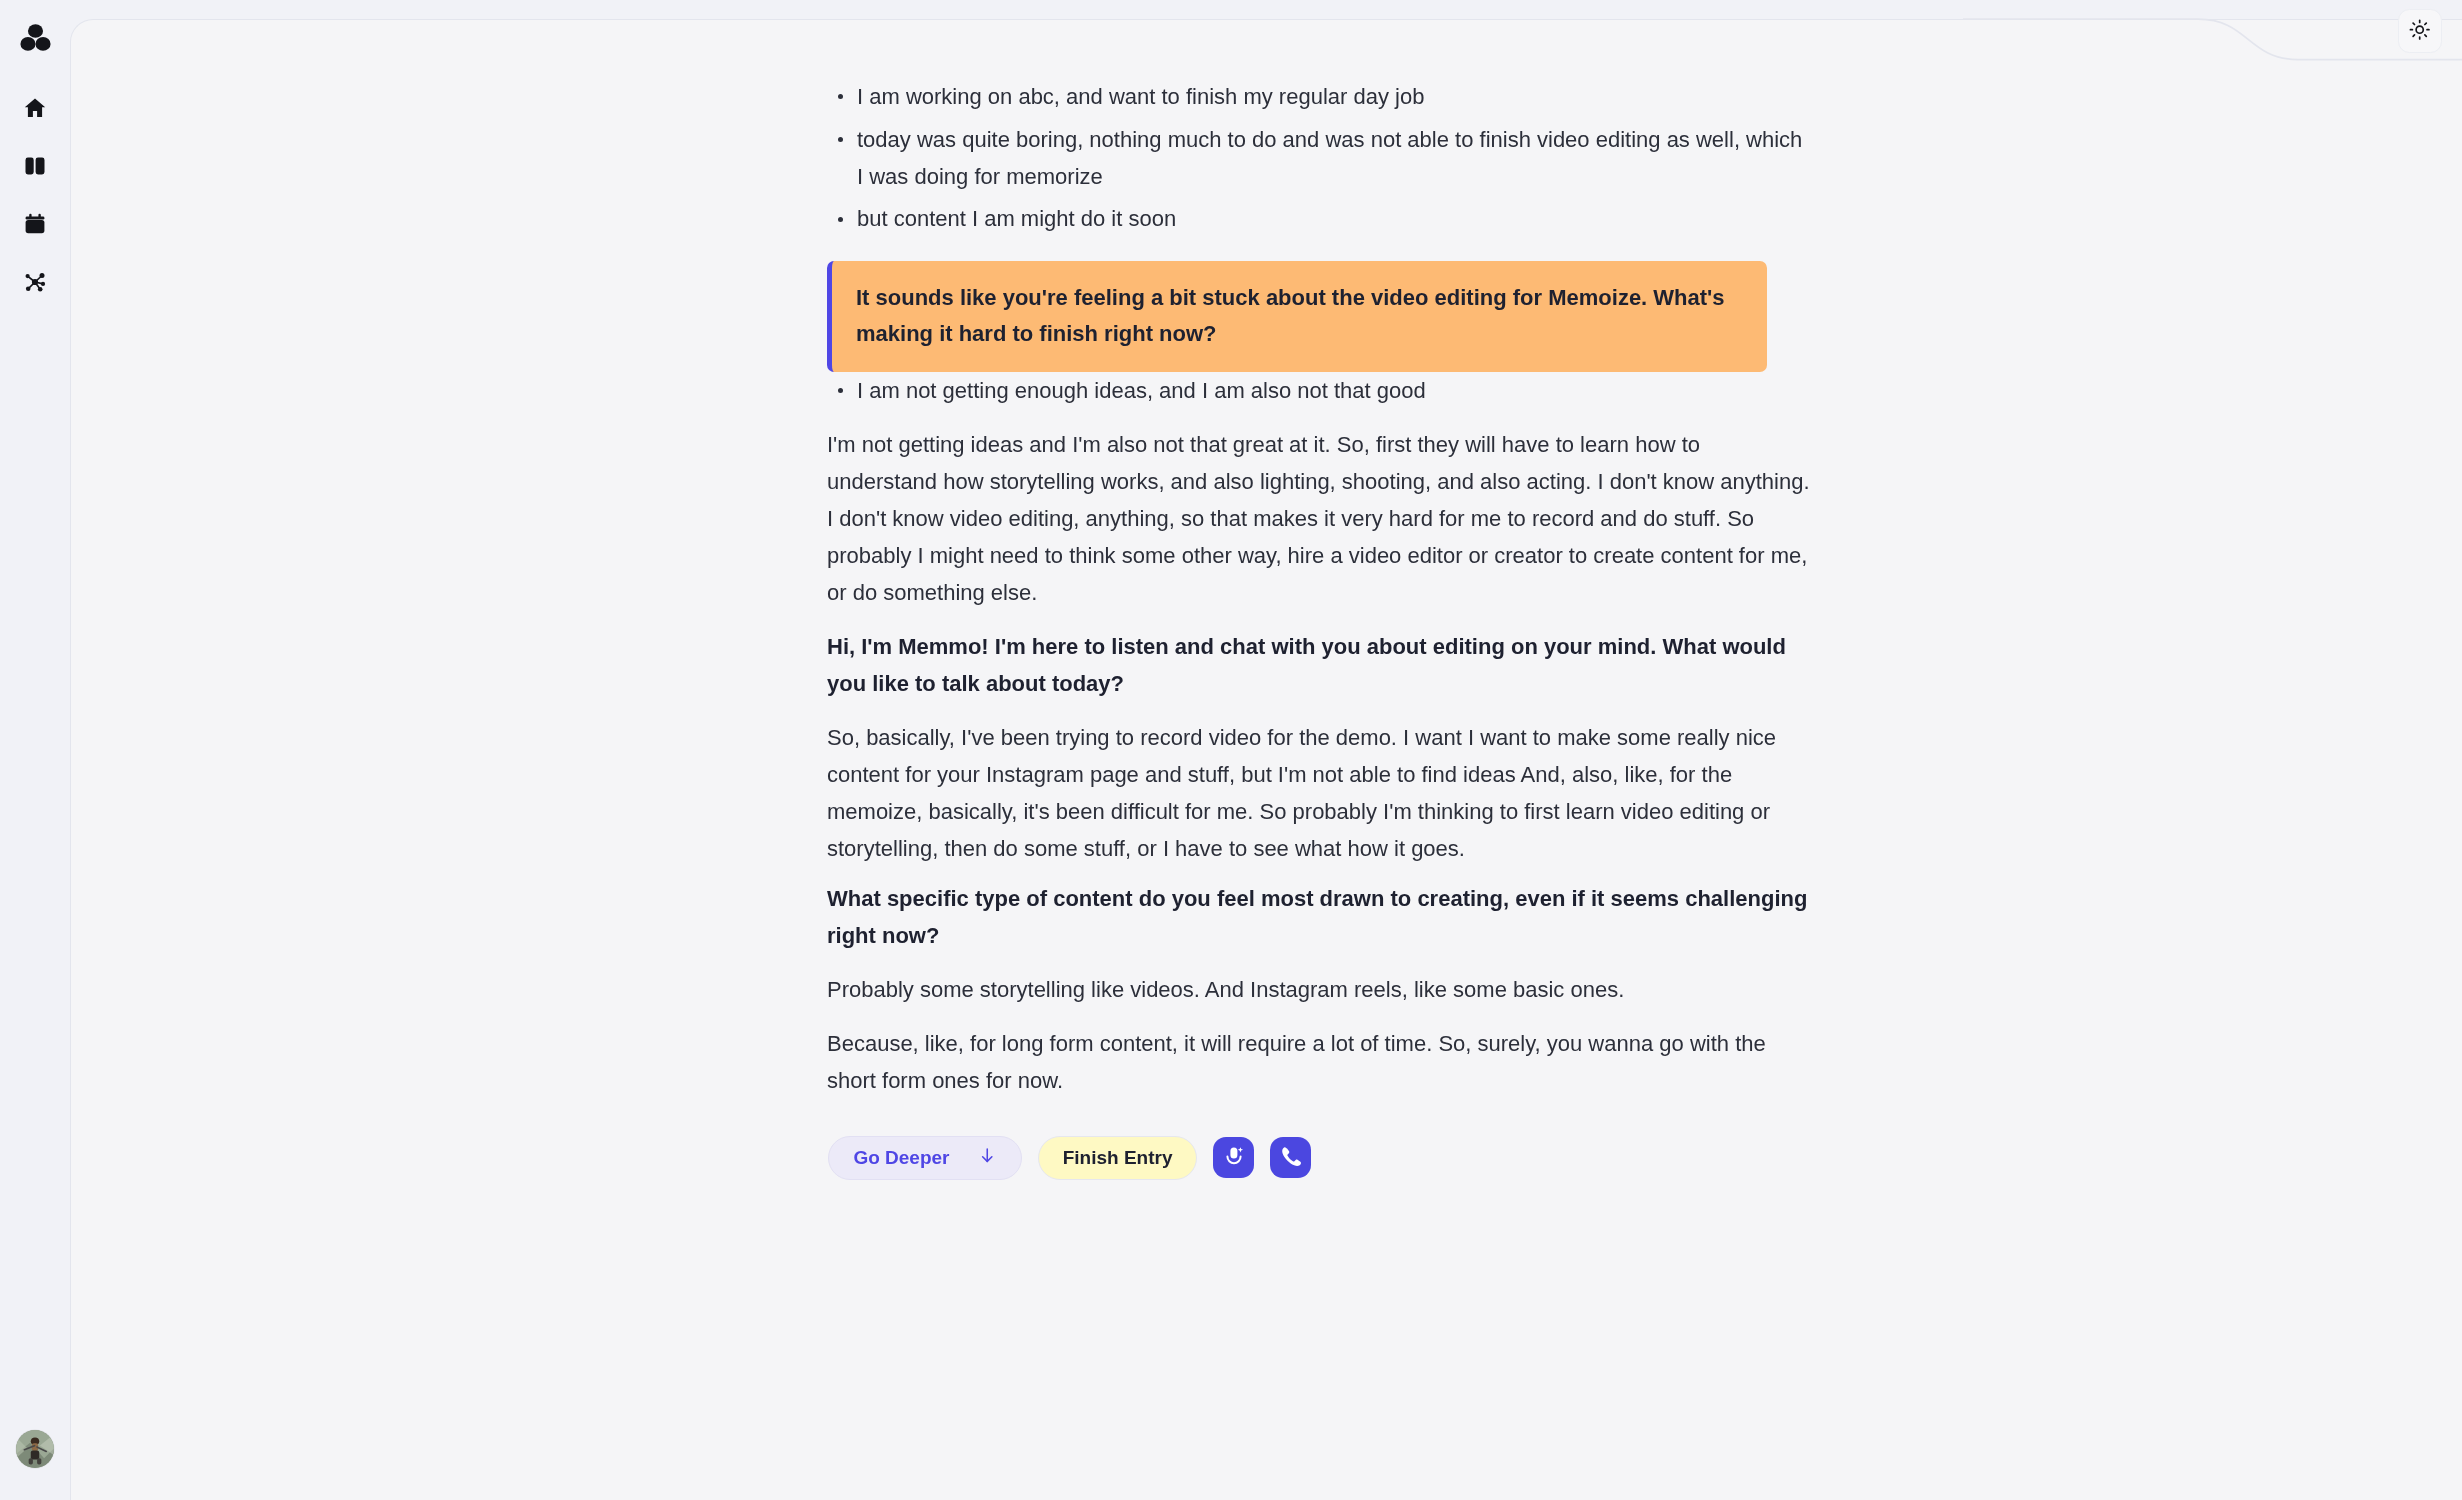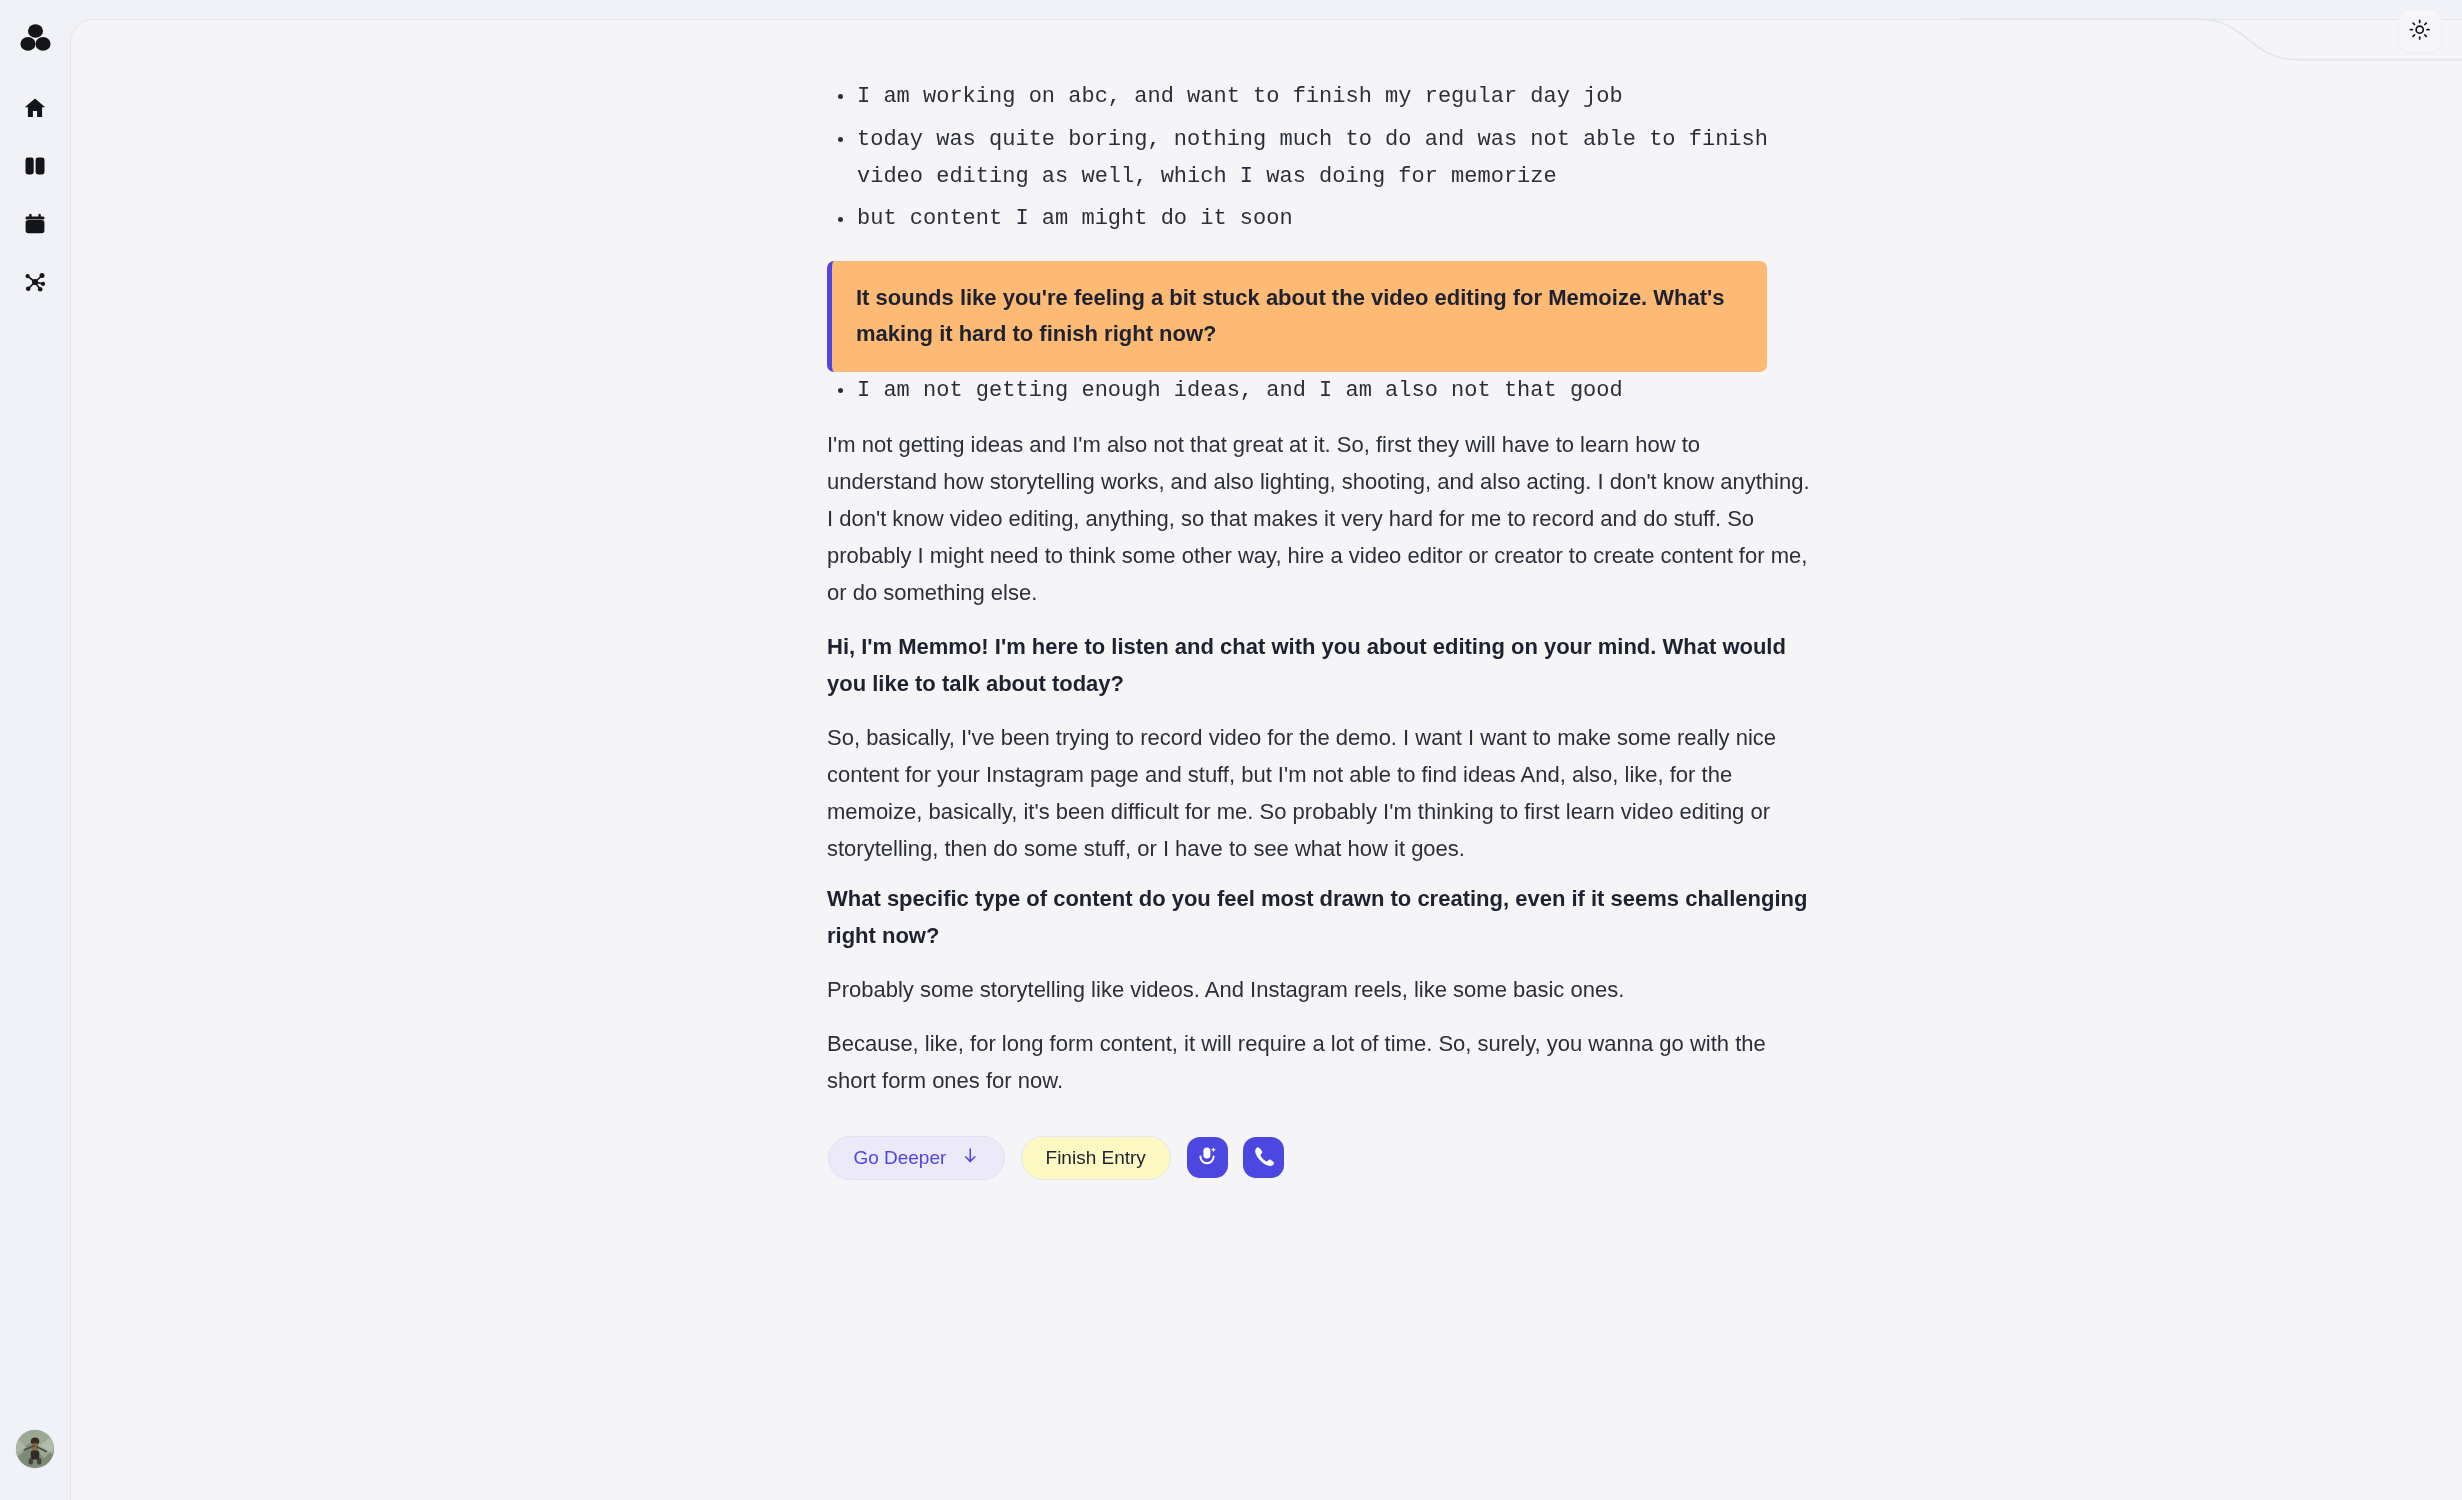--- a/index.html
+++ b/index.html
@@ -128,21 +128,20 @@
   .content {
     position: absolute;
     left: 757px;
     top: 78px;
     width: 983px;
   }
 
   ul.bullets {
     list-style: none;
     margin: 0 0 0 0;
-    font-family: Liberation Mono, monospace;
   }
   ul.bullets li {
     position: relative;
     padding-left: 30px;
     font-size: 22px;
     line-height: 37px;
     color: #2c2f3a;
     margin-bottom: 5.7px;
   }
   ul.bullets li::before {
@@ -192,26 +191,27 @@
     gap: 15.7px;
     margin-top: 37px;
     margin-left: 1.4px;
   }
 
   .btn-pill {
     height: 44px;
     border-radius: 22px;
     display: flex;
     align-items: center;
-    gap: 15px;
+    gap: 29px;
     padding: 4px 24px;
     font-size: 19px;
     cursor: pointer;
     border: 0.7px solid transparent;
     white-space: nowrap;
+    font-weight: bold;
   }
 
   .btn-go-deeper {
     background: #eceaf8;
     color: #4f46e5;
     border-color: #e2e0f3;
   }
 
   .btn-finish {
     background: #fef9c3;

